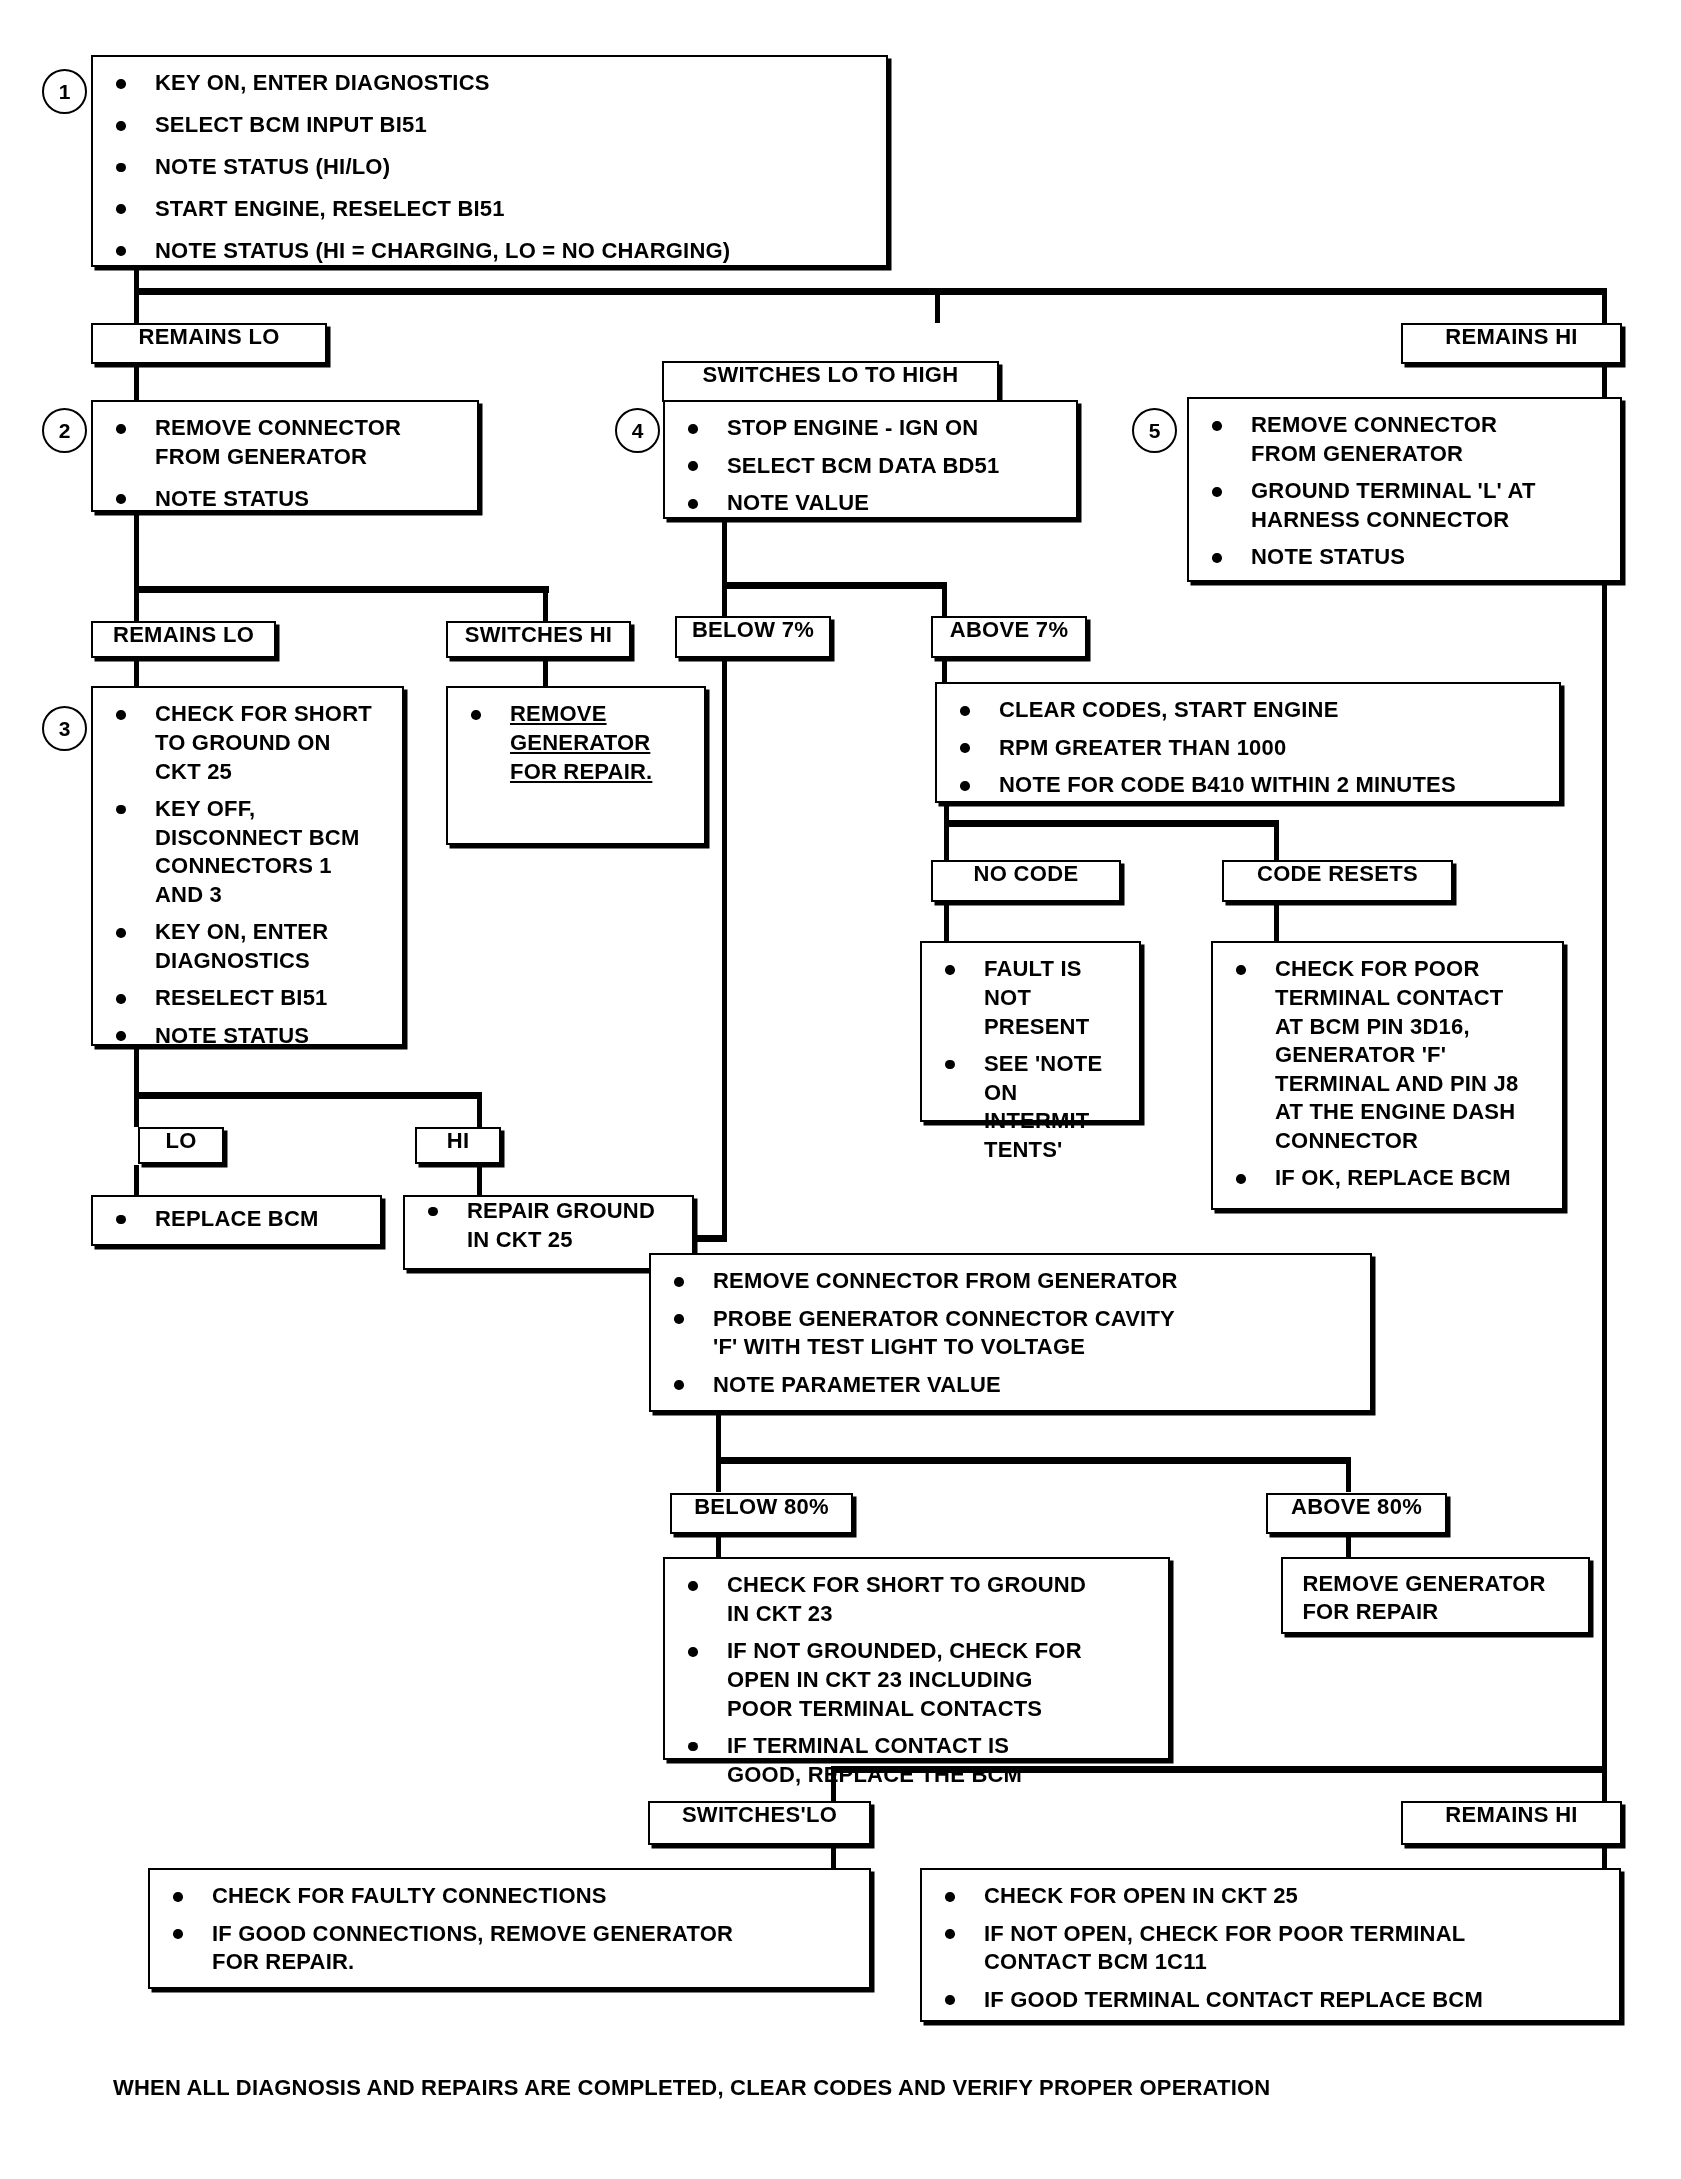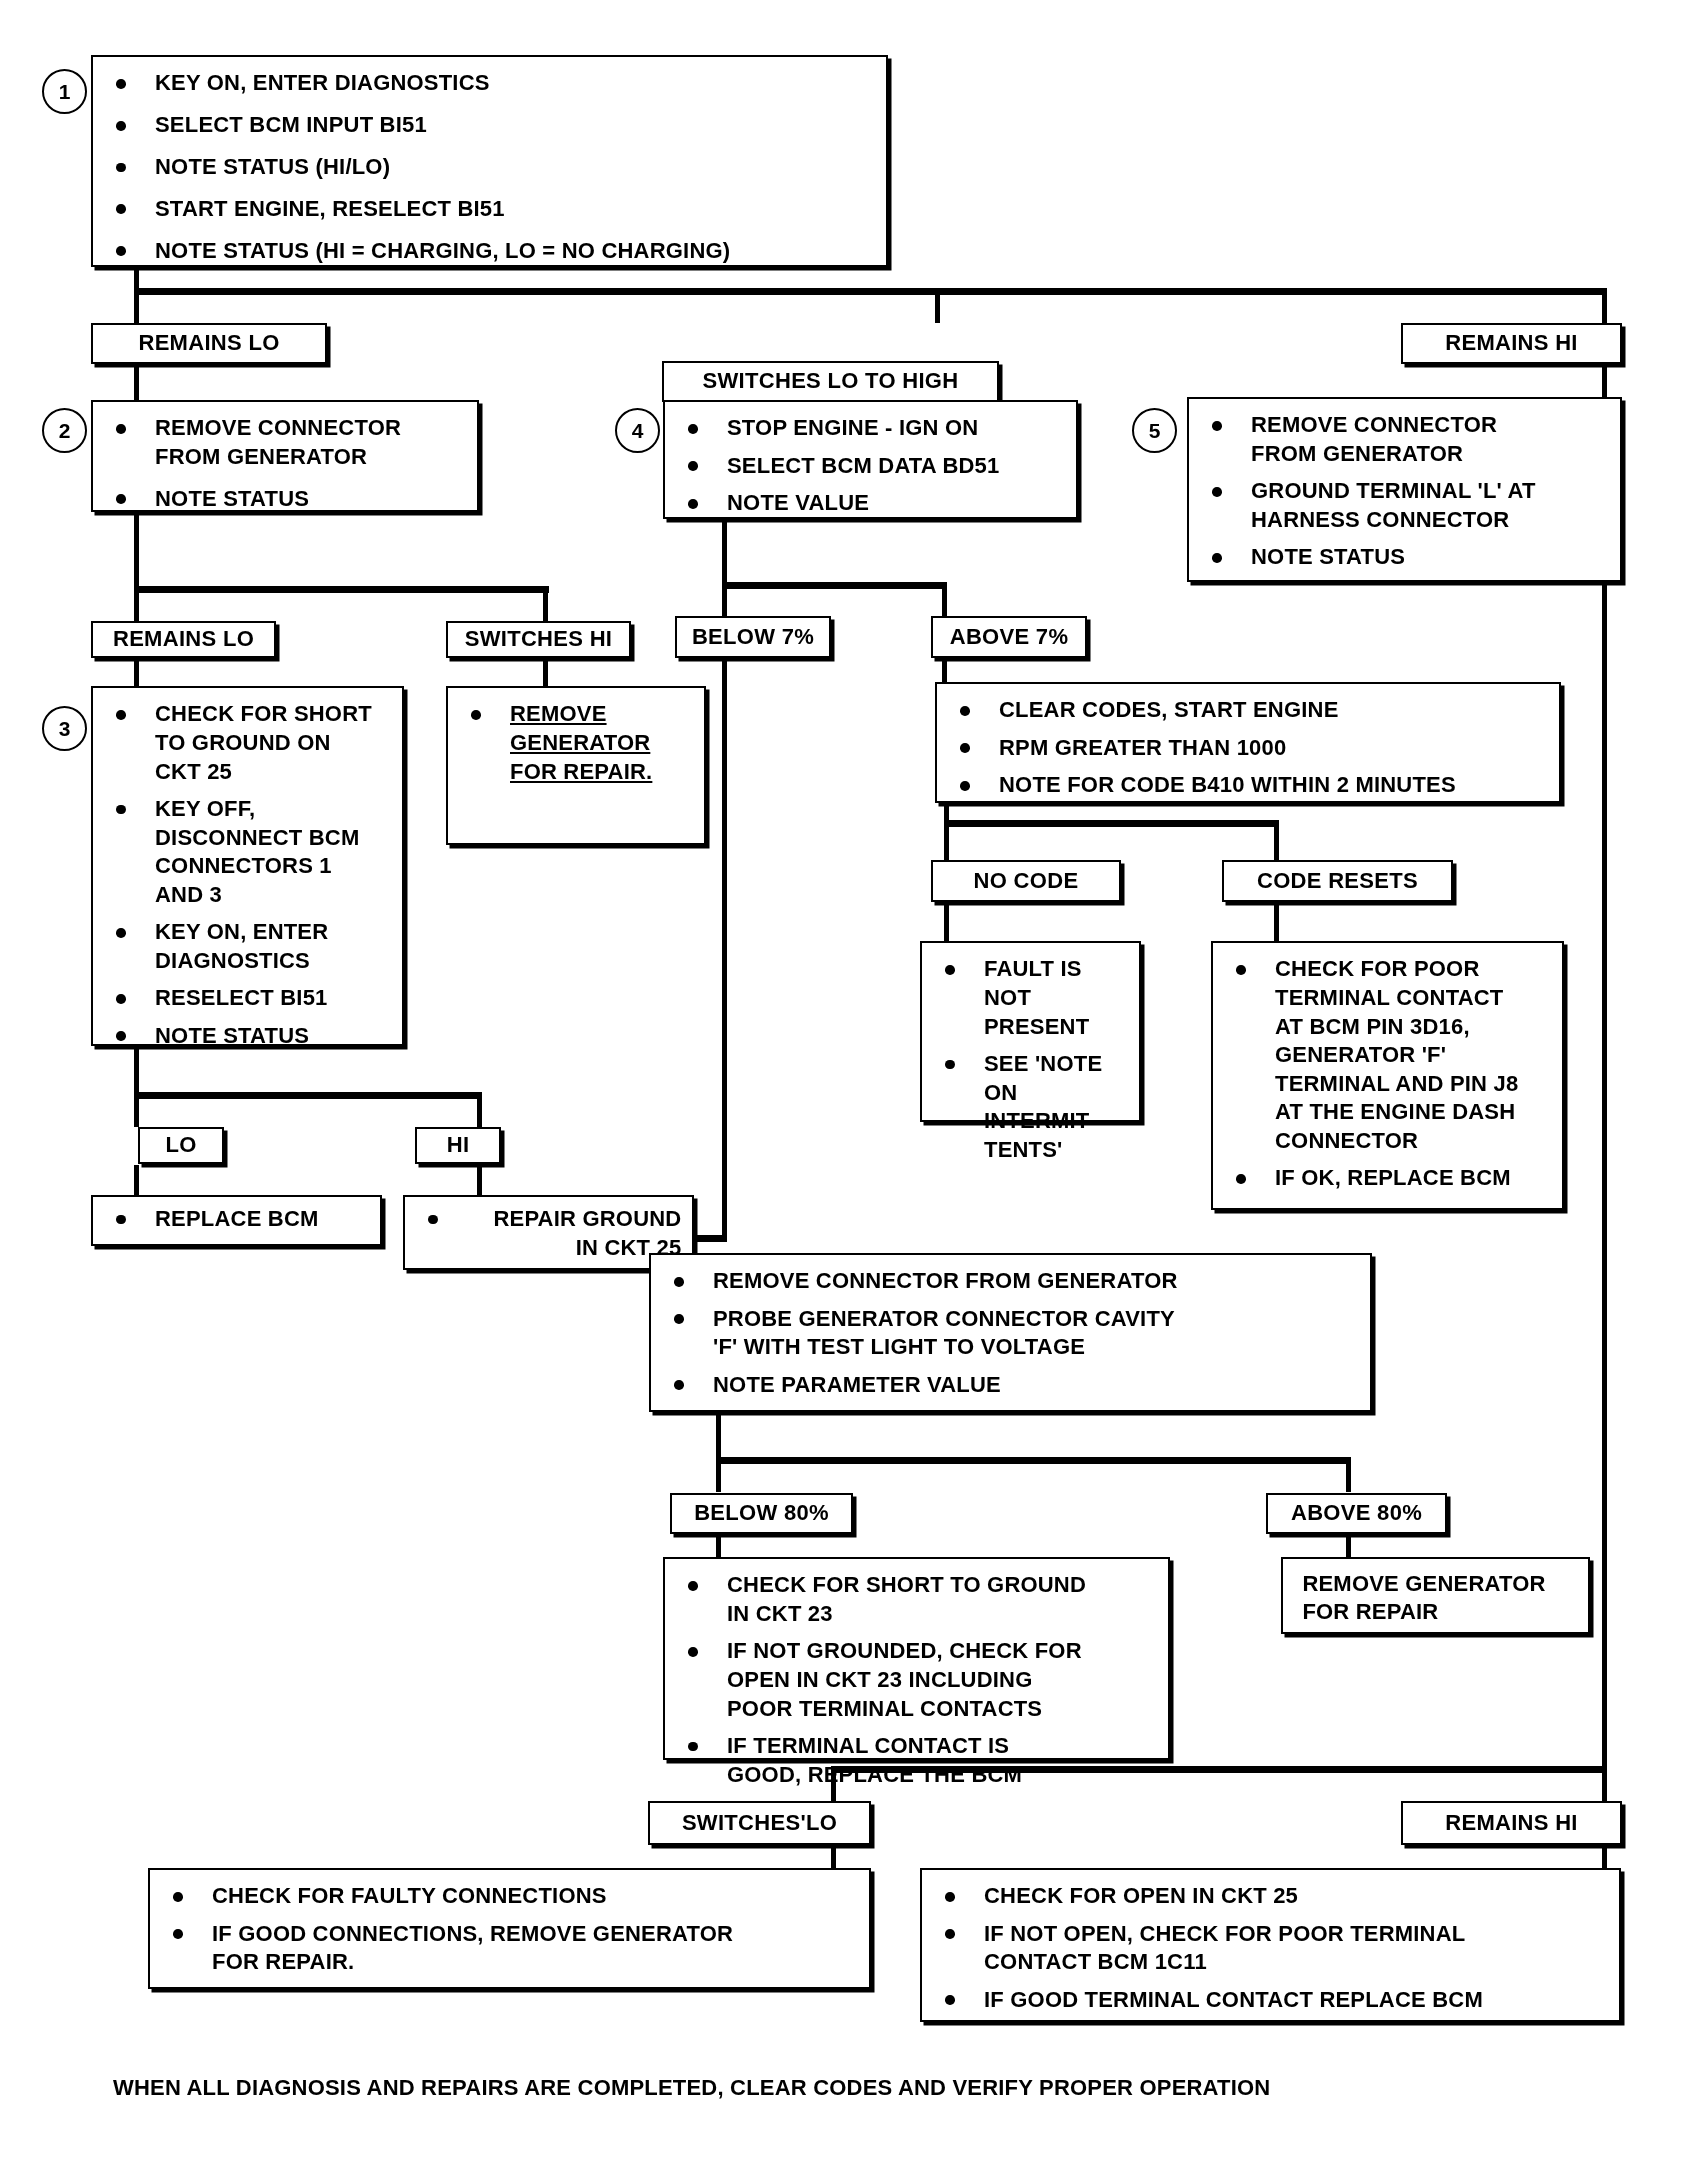--- a/index.html
+++ b/index.html
@@ -23,21 +23,20 @@
   .box {
     position: absolute;
     box-sizing: border-box;
     background: #ffffff;
     border: 2.6px solid #000000;
     box-shadow: 3.5px 3.5px 0 0 #000000;
     z-index: 5;
   }
   .box.label {
     display: flex;
-    align-items: center;
     justify-content: center;
     text-align: center;
   }
   .box.label .lbl {
     font-size: 22px;
     font-weight: 700;
     letter-spacing: 0.3px;
     color: #000;
     line-height: 1.1;
     padding: 0 7px;
@@ -328,21 +327,21 @@
     <span class="lbl">HI</span>
   </div>
 
   <div class="box" style="left:91px; top:1195px; width:291px; height:51px;">
     <ul class="bl nomargin" style="padding-top:8px;">
       <li>REPLACE  BCM</li>
     </ul>
   </div>
 
   <div class="box" style="left:403px; top:1195px; width:291px; height:75px;">
-    <ul class="bl" style="padding-top:8px;text-align:right;">
+    <ul class="bl" style="padding-top:0;">
       <li>REPAIR GROUND
 IN CKT 25</li>
     </ul>
   </div>
 
   <div class="box" style="left:649px; top:1253px; width:723px; height:159px;">
     <ul class="bl tight">
       <li>REMOVE CONNECTOR FROM GENERATOR</li>
       <li>PROBE GENERATOR CONNECTOR CAVITY
 'F' WITH TEST LIGHT TO VOLTAGE</li>

